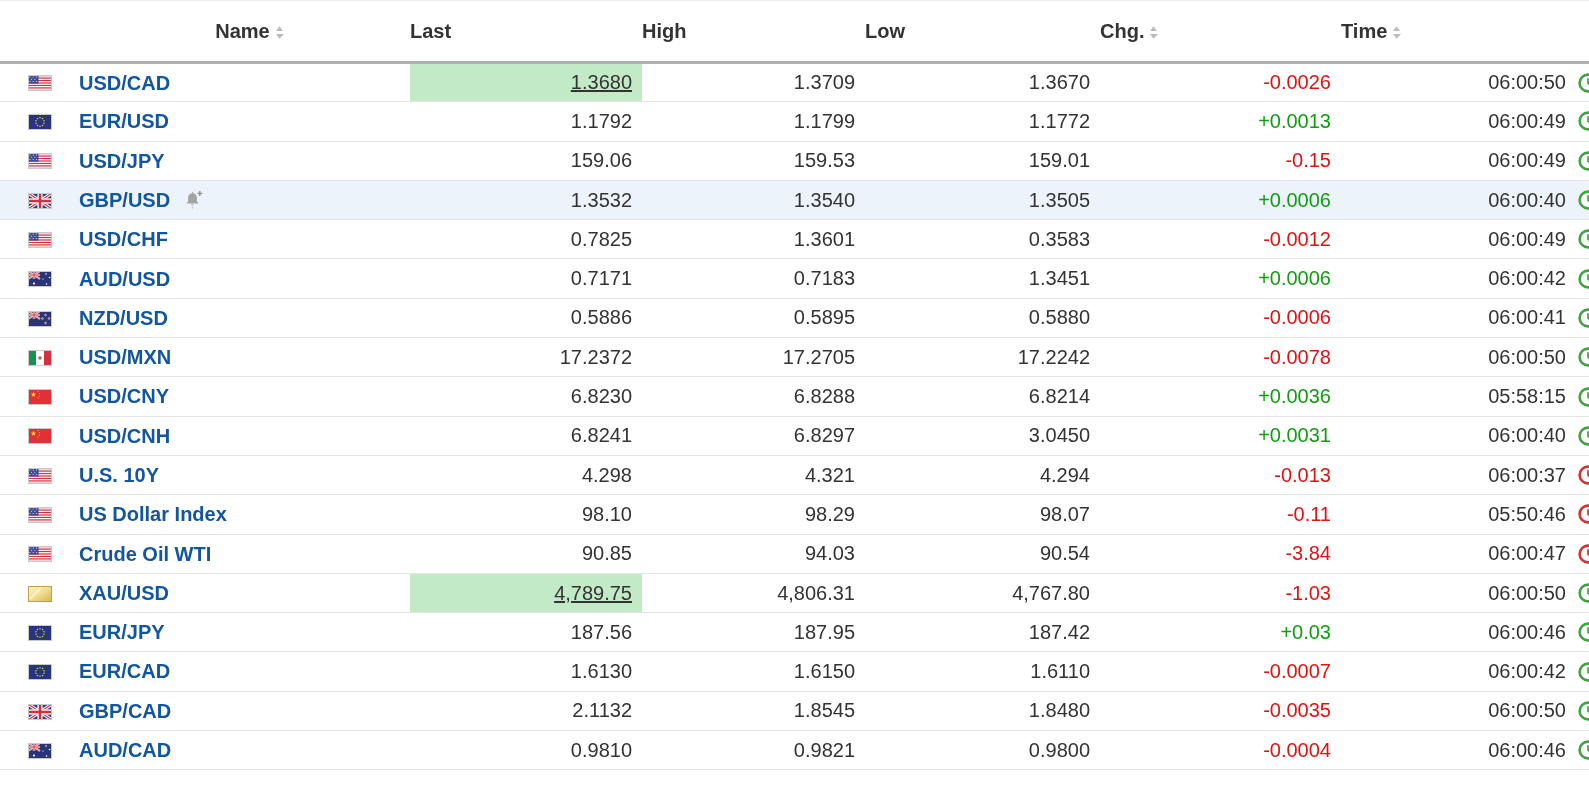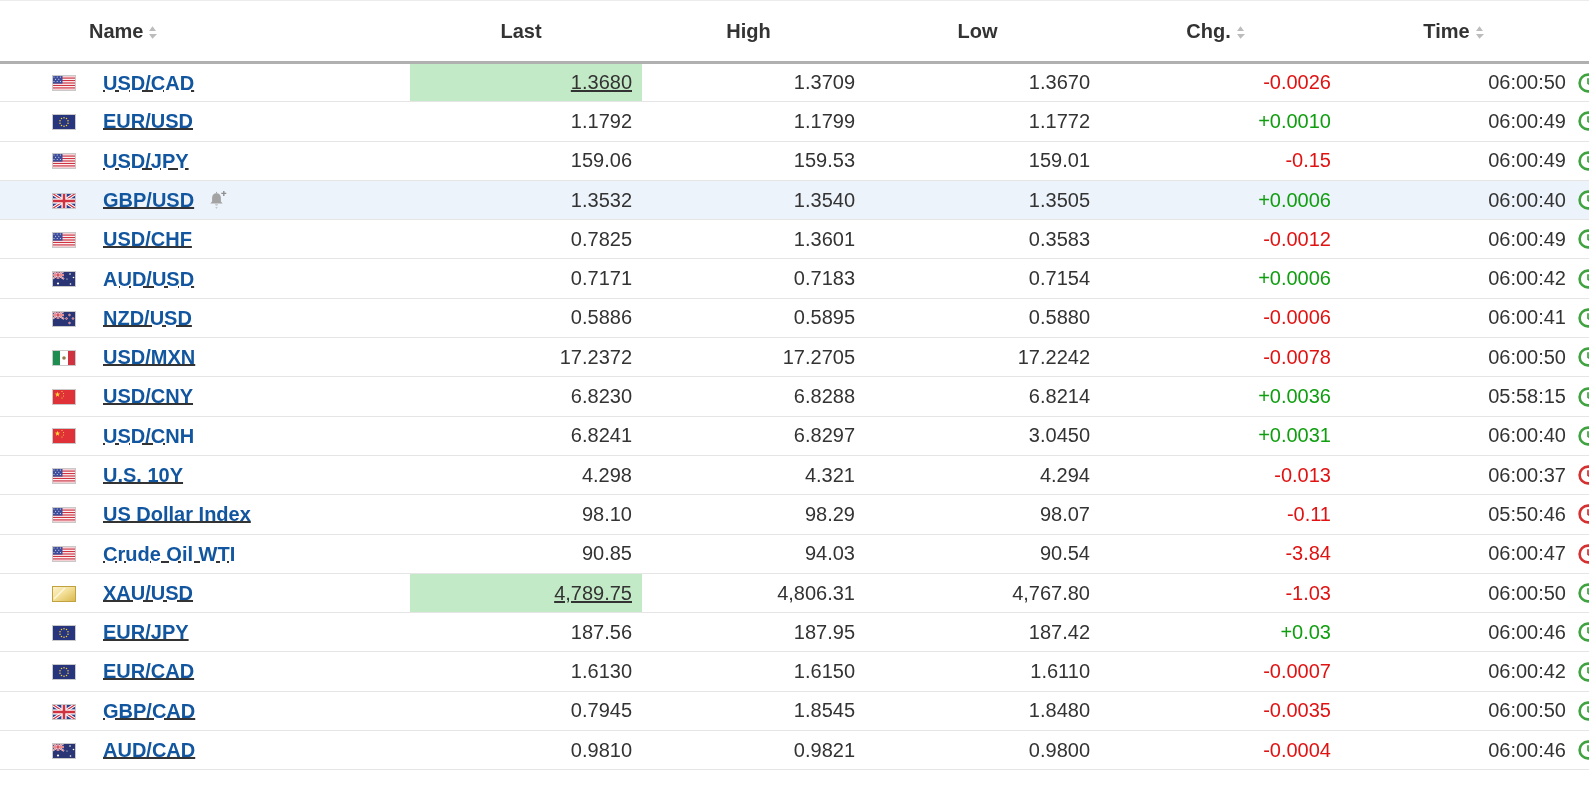--- a/index.html
+++ b/index.html
@@ -11,31 +11,31 @@
     --pos: #0f9e0f; --neg: #e01212; --link: #1256a0;
     --flash: #c3eac6; --hover: #edf3fa;
   }
   table.quotes {
     border-collapse: collapse; table-layout: fixed;
     width: 1589px; border-top: 1px solid #ececec;
   }
   thead th {
     height: 62px; border-bottom: 3px solid #b0b0b0;
     font-size: 20px; font-weight: bold; color: #333;
-    text-align: center; padding: 0 10px 0 0;
+    text-align: left; padding: 0 10px 0 0;
     vertical-align: middle; white-space: nowrap;
   }
-  th.h-name { text-align: left; padding: 0 0 0 89px; }
+  th.h-name { text-align: center; padding: 0 0 0 89px; }
   th.h-clock { padding: 0; }
   tbody td {
     height: 39.3px; border-bottom: 1px solid #e5e5e5;
     font-size: 20px; color: #333; vertical-align: middle; white-space: nowrap;
   }
   .c-num { text-align: right; padding-right: 10px; }
-  .c-name { padding-left: 52px; text-decoration: underline; }
+  .c-name { padding-left: 28px; }
   .flag { display: inline-block; width: 24px; height: 16px; vertical-align: middle; margin-right: 27px; line-height: 0; }
   .flag svg { display: block; }
   a.pair { color: var(--link); font-weight: bold; text-decoration: none; vertical-align: middle; cursor: pointer; }
   .bell { display: inline-block; margin-left: 12px; vertical-align: middle; line-height: 0; cursor: pointer; }
   .c-chg { font-weight: normal; }
   .pos { color: var(--pos); }
   .neg { color: var(--neg); }
   td.flash { background: var(--flash); text-decoration: underline; }
   tr.row-hover td { background: var(--hover); }
   .c-clock { padding: 0; position: relative; }
@@ -143,21 +143,21 @@
                 <circle cx="8.01" cy="9.3" r="0.75"></circle>
                 <circle cx="8.01" cy="6.7" r="0.75"></circle>
                 <circle cx="9.53" cy="4.6" r="0.75"></circle>
               </g>
               <rect x="0.5" y="0.5" width="23" height="15" fill="none" stroke="#c9c9c9"></rect>
             </svg></span><a class="pair">EUR/USD</a>
     </td>
     <td class="c-num c-last">1.1792</td>
     <td class="c-num">1.1799</td>
     <td class="c-num">1.1772</td>
-    <td class="c-num c-chg pos">+0.0010</td>
+    <td class="c-num c-chg pos">+0.0013</td>
     <td class="c-num c-time">06:00:49</td>
     <td class="c-clock">
           <span class="clock"><svg width="20" height="20" viewBox="0 0 20 20">
               <circle cx="10" cy="10" r="8.4" fill="#ffffff" stroke="#3fa33f" stroke-width="2.6"></circle>
               <path d="M10 5.8V10.3L12.8 12" fill="none" stroke="#3fa33f" stroke-width="1.7" stroke-linecap="round"></path>
             </svg></span>
         </td>
   </tr>
       <tr>
     <td class="c-name">
@@ -283,21 +283,21 @@
                 <circle cx="18" cy="3" r="0.8"></circle>
                 <circle cx="21.5" cy="6.5" r="0.8"></circle>
                 <circle cx="18.5" cy="13" r="0.8"></circle>
                 <circle cx="15" cy="8" r="0.6"></circle>
               </g>
               <rect x="0.5" y="0.5" width="23" height="15" fill="none" stroke="#c9c9c9"></rect>
             </svg></span><a class="pair">AUD/USD</a>
     </td>
     <td class="c-num c-last">0.7171</td>
     <td class="c-num">0.7183</td>
-    <td class="c-num">0.7154</td>
+    <td class="c-num">1.3451</td>
     <td class="c-num c-chg pos">+0.0006</td>
     <td class="c-num c-time">06:00:42</td>
     <td class="c-clock">
           <span class="clock"><svg width="20" height="20" viewBox="0 0 20 20">
               <circle cx="10" cy="10" r="8.4" fill="#ffffff" stroke="#3fa33f" stroke-width="2.6"></circle>
               <path d="M10 5.8V10.3L12.8 12" fill="none" stroke="#3fa33f" stroke-width="1.7" stroke-linecap="round"></path>
             </svg></span>
         </td>
   </tr>
       <tr>
@@ -616,21 +616,21 @@
               <rect width="24" height="16" fill="#2b3f8e"></rect>
               <path d="M0 0L24 16M24 0L0 16" stroke="#ffffff" stroke-width="3.2"></path>
               <path d="M0 0L24 16M24 0L0 16" stroke="#d13240" stroke-width="1.2"></path>
               <rect x="9.4" width="5.2" height="16" fill="#ffffff"></rect>
               <rect y="5.4" width="24" height="5.2" fill="#ffffff"></rect>
               <rect x="10.7" width="2.6" height="16" fill="#d13240"></rect>
               <rect y="6.7" width="24" height="2.6" fill="#d13240"></rect>
               <rect x="0.5" y="0.5" width="23" height="15" fill="none" stroke="#c9c9c9"></rect>
             </svg></span><a class="pair">GBP/CAD</a>
     </td>
-    <td class="c-num c-last">0.7945</td>
+    <td class="c-num c-last">2.1132</td>
     <td class="c-num">1.8545</td>
     <td class="c-num">1.8480</td>
     <td class="c-num c-chg neg">-0.0035</td>
     <td class="c-num c-time">06:00:50</td>
     <td class="c-clock">
           <span class="clock"><svg width="20" height="20" viewBox="0 0 20 20">
               <circle cx="10" cy="10" r="8.4" fill="#ffffff" stroke="#3fa33f" stroke-width="2.6"></circle>
               <path d="M10 5.8V10.3L12.8 12" fill="none" stroke="#3fa33f" stroke-width="1.7" stroke-linecap="round"></path>
             </svg></span>
         </td>

